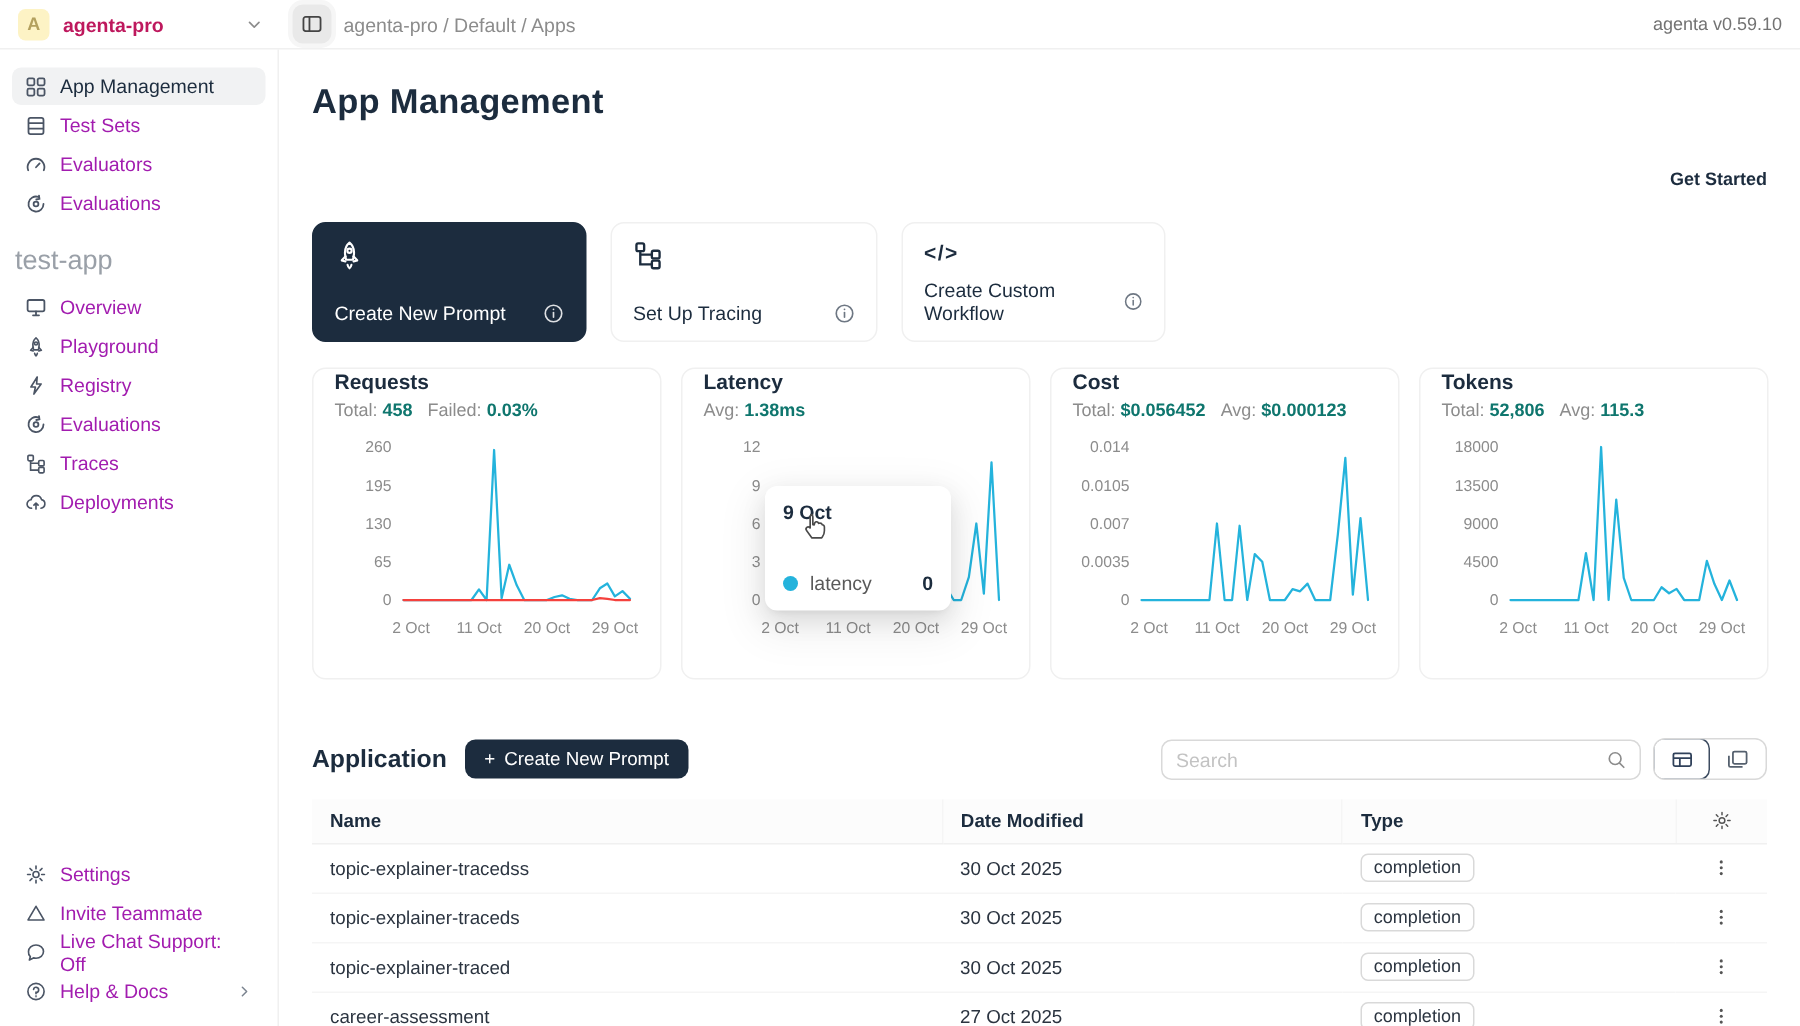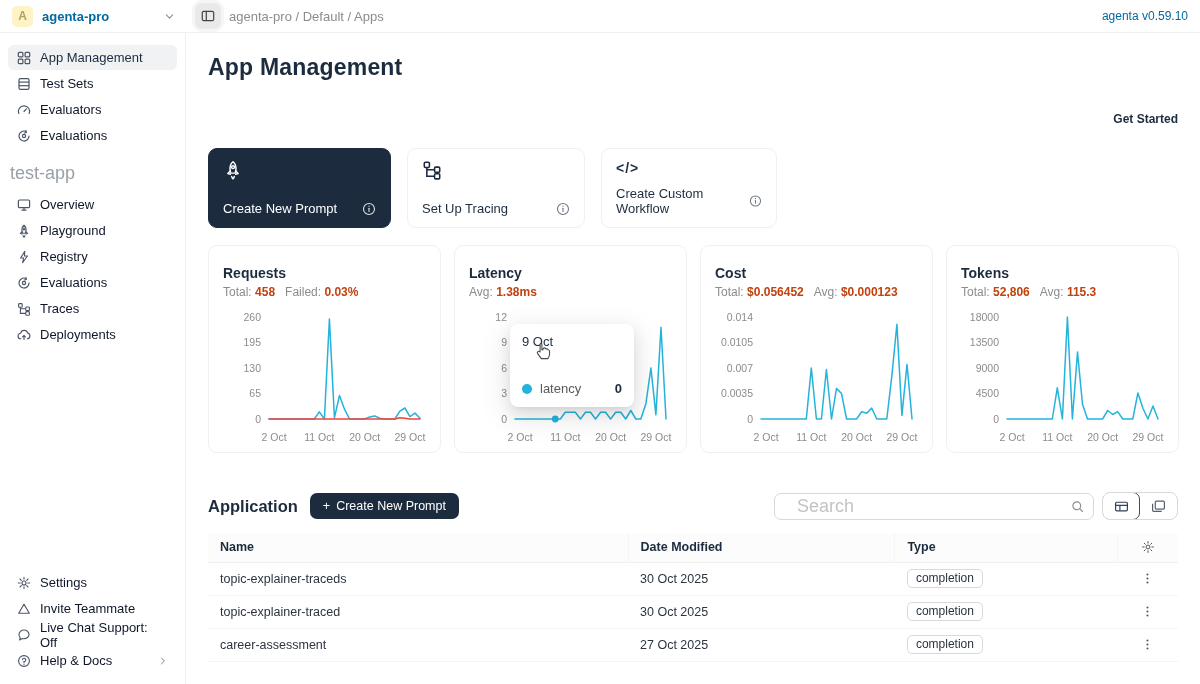--- a/index.html
+++ b/index.html
@@ -6,32 +6,32 @@
   html,body { width:1200px; height:684px; overflow:hidden; background:#fff;
     font-family:"Liberation Sans", sans-serif; color:#1c2c3e; }
   body { position:relative; }
   svg { display:block; }
 
   
   .topbar { height:33px; display:flex; align-items:center; border-bottom:1px solid #f0f0f0; padding:0 12px; }
   .ws { display:flex; align-items:center; width:173px; cursor:pointer; }
   .avatar { width:21px; height:21px; border-radius:5px; background:#fdf3c5; color:#b3a05e;
     font-size:12px; font-weight:700; display:flex; align-items:center; justify-content:center; }
-  .ws-name { font-size:13px; font-weight:600; margin-left:9px; color:#0369a1; }
+  .ws-name { font-size:13px; font-weight:600; margin-left:9px; color:#be185d; }
   .ws-chevron { margin-left:auto; margin-right:10px; color:#8c8c8c; }
   .collapse-btn { width:26px; height:26px; border-radius:7px; background:#e9e9e9; box-shadow:0 0 0 3px #f6f6f6;
     display:flex; align-items:center; justify-content:center; margin:0 8px 0 10px; cursor:pointer; }
   .crumb { font-size:13px; color:#8c8c8c; }
-  .version { margin-left:auto; font-size:12px; color:#0369a1;text-align:right; }
+  .version { margin-left:auto; font-size:12px; color:#737373;text-align:right; }
 
   
   .shell { display:flex; height:651px; }
   .sidebar { width:186px; border-right:1px solid #f0f0f0; padding:12px 8px 10px; display:flex; flex-direction:column; }
   .nav-item { display:flex; align-items:center; gap:9px; height:25px; padding:0 9px; border-radius:6px;
-    font-size:13px; color:#0f172a; cursor:pointer; margin-bottom:1px; }
+    font-size:13px; color:#a21caf; cursor:pointer; margin-bottom:1px; }
   .nav-item .ic { width:14px; height:14px; flex:none; color:#4b5565; }
   .nav-item.active { background:#f1f2f3; color:#1c2c3e; font-weight:500; }
   .nav-sec { font-size:18px; color:#9aa0a8; margin:14px 0 8px 2px; }
   .nav-bottom { margin-top:auto; }
   .nav-item .chev-r { margin-left:auto; color:#7a838f; }
 
   .main { flex:1; padding:0 22px; overflow:hidden; }
   h1.page-title { font-size:23px; font-weight:700; margin-top:21px; letter-spacing:.2px; }
   h2.sec-title { font-size:12px; font-weight:700; margin-top:31px;text-align:right; }
 
@@ -41,46 +41,46 @@
     justify-content:space-between; cursor:pointer; background:#fff; border:1px solid #f0f0f0; }
   .gs-card.dark { background:#1c2c3e; border-color:#1c2c3e; color:#fff; }
   .gs-bottom { display:flex; align-items:center; justify-content:space-between; }
   .gs-label { font-size:13px; font-weight:500; }
   .gs-card .ic-big { width:20px; height:20px; }
   .code-glyph { font-size:14px; font-weight:600; letter-spacing:1px; }
   .info-ic { color:inherit; opacity:.85; }
 
   
   .charts-row { display:flex; gap:13px; margin-top:17px; }
-  .chart-card { width:233px; height:208px; border:1px solid #f0f0f0; border-radius:9px; padding:19px 14px 8px; }
+  .chart-card { width:233px; height:208px; border:1px solid #f0f0f0; border-radius:9px; padding:0 14px 8px; }
   .chart-title { font-size:14px; font-weight:700; }
   .chart-stats { font-size:12px; color:#8c8c8c; margin-top:4px; white-space:nowrap; }
-  .chart-stats b { color:#c2410c; font-weight:700; margin-right:10px; }
+  .chart-stats b { color:#0f766e; font-weight:700; margin-right:10px; }
   svg.chart { width:203px; height:148px; margin-top:6px; }
   svg.chart text.tick { font-size:10.5px; fill:#8c8c8c; font-family:"Liberation Sans",sans-serif; }
 
   
   .chart-tooltip { position:absolute; left:510px; top:324px; width:124px; padding:10px 12px 11px; background:#fff;
     border-radius:8px; z-index:10;
     box-shadow:0 3px 6px -4px rgba(0,0,0,.12), 0 6px 16px rgba(0,0,0,.10), 0 9px 28px 8px rgba(0,0,0,.06); }
-  .tt-date { font-size:13px; font-weight:400; color:#1c2c3e; }
+  .tt-date { font-size:13px; font-weight:700; color:#1c2c3e; }
   .tt-row { display:flex; align-items:center; margin-top:32px; font-size:13px; }
   .tt-dot { width:10px; height:10px; border-radius:50%; background:#24b3dc; flex:none; }
   .tt-series { color:#595959; margin-left:8px; }
   .tt-value { margin-left:auto; font-weight:600; color:#1c2c3e; }
   .cursor { position:absolute; left:534px; top:341px; z-index:11; }
 
   
   .app-row { display:flex; align-items:center; margin-top:39px;justify-content:space-between; }
   .app-title { font-size:16.5px; font-weight:700; }
   .btn-dark { display:flex; align-items:center; gap:6px; background:#1c2c3e; color:#fff; border:none; border-radius:7px;
     height:26px; padding:0 13px; font-size:12.5px; font-family:inherit; margin-left:12px; cursor:pointer; }
   .app-controls { margin-left:auto; display:flex; align-items:center; gap:8px; }
   .search-box { display:flex; align-items:center; width:320px; height:27px; border:1px solid #d9d9d9; border-radius:7px; padding:0 9px; }
-  .search-box input { border:none; outline:none; flex:1; font-size:18px; font-family:inherit; color:#333;margin-left:13px; }
+  .search-box input { border:none; outline:none; flex:1; font-size:13px; font-family:inherit; color:#333; }
   .search-box input::placeholder { color:#c3c3c3; }
   .seg { display:flex; border:1px solid #d9d9d9; border-radius:8px; height:28px; overflow:hidden; }
   .seg-btn { width:38px; display:flex; align-items:center; justify-content:center; cursor:pointer; color:#3c4858; }
   .seg-btn.selected { border:1px solid #3d4c60; border-radius:7px; margin:-1px; background:#fff; z-index:1; }
 
   
   table.apps { width:100%; margin-top:13px; border-collapse:collapse; font-size:12.5px; }
   table.apps th { text-align:left; font-weight:600; color:#1c2c3e; background:#fcfcfc; height:29px;
     border-bottom:1px solid #f0f0f0; border-left:1px solid #f5f5f5; padding:0 12px; }
   table.apps th:first-child { border-left:none; }
@@ -440,20 +440,36 @@
                   <g fill="none" stroke="#555" stroke-width="1">
                     <circle cx="7" cy="7" r="1.9"></circle>
                     <path d="M7 1.6v1.6M7 10.8v1.6M1.6 7h1.6M10.8 7h1.6M3.2 3.2l1.1 1.1M9.7 9.7l1.1 1.1M10.8 3.2L9.7 4.3M4.3 9.7l-1.1 1.1" stroke-linecap="round"></path>
                   </g>
                 </svg>
             </span>
           </th>
         </tr>
       </thead>
       <tbody>
+        <tr>
+          <td>topic-explainer-tracedss</td>
+          <td>30 Oct 2025</td>
+          <td><span class="tag">completion</span></td>
+          <td>
+              <span class="dots-btn">
+                <svg width="13" height="13" viewBox="0 0 14 14">
+                  <g fill="#555">
+                    <circle cx="7" cy="2.8" r="1.1"></circle>
+                    <circle cx="7" cy="7" r="1.1"></circle>
+                    <circle cx="7" cy="11.2" r="1.1"></circle>
+                  </g>
+                </svg>
+              </span>
+            </td>
+        </tr>
         <tr>
           <td>topic-explainer-traceds</td>
           <td>30 Oct 2025</td>
           <td><span class="tag">completion</span></td>
           <td>
               <span class="dots-btn">
                 <svg width="13" height="13" viewBox="0 0 14 14">
                   <g fill="#555">
                     <circle cx="7" cy="2.8" r="1.1"></circle>
                     <circle cx="7" cy="7" r="1.1"></circle>

